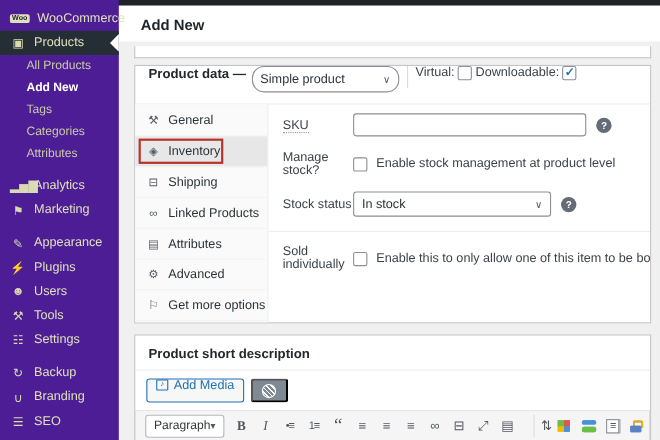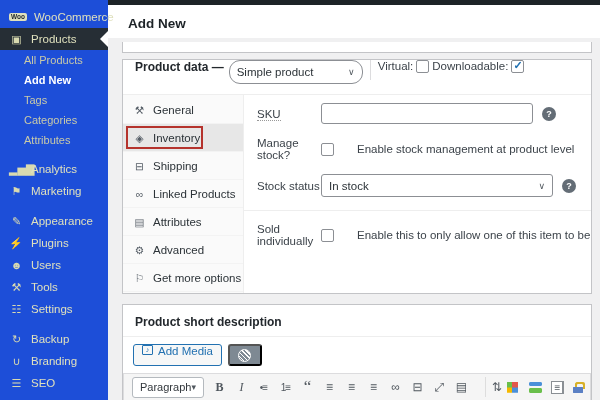--- a/index.html
+++ b/index.html
@@ -4,21 +4,21 @@
 <style>
   * { margin:0; padding:0; box-sizing:border-box; }
   html,body { width:600px; height:400px; overflow:hidden;
     font-family:"Liberation Sans", sans-serif; background:#f0f0f1; }
 
   
   .admin-bar { position:absolute; top:0; left:0; width:600px; height:5px; background:#1d2327; z-index:5; }
 
   
   .sidebar { position:absolute; top:0; left:0; width:108px; height:400px;
-    background:#1d4ed8; z-index:6; padding-top:6px; }
+    background:#4c1d95; z-index:6; padding-top:6px; }
   .sb-row { position:relative; display:flex; align-items:center; gap:7px;
     height:22px; padding-left:9px; color:#dfe0bd; font-size:11.5px; cursor:pointer; }
   .sb-row.sub { height:20px; padding-left:24px; color:#c9caa8; font-size:11px; }
   .sb-row.sub.current { color:#ffffff; font-weight:bold; }
   .sb-row.active { background:#262e35; }
   .sb-row.gap { height:8px; pointer-events:none; }
   .sb-icon { width:15px; text-align:center; font-size:11px; color:#d9dab0; flex:0 0 15px; }
   .sb-icon:empty { display:none; }
   .sb-badge { display:inline-block; background:#dfe0bd; color:#1c232a; font-size:6.5px;
     font-weight:bold; border-radius:2px; padding:1px 2px; line-height:1; }
@@ -67,25 +67,25 @@
   .red-box { display:none; }
   .tab.active .red-box { display:block; position:absolute; left:3px; top:2px;
     width:77px; height:23px; border:2px solid #b5332d; }
 
   .fields { flex:1; padding:8px 12px 0 13px; overflow:hidden; }
   .frow { display:flex; align-items:center; margin-bottom:13px; }
   .flabel { width:64px; flex:0 0 64px; font-size:11.5px; color:#3c434a; }
   .flabel .dotted { border-bottom:1px dotted #999; }
   .txt-input { width:212px; height:21px; border:1px solid #8c8f94; border-radius:3px;
     background:#fff; font-size:11px; padding:0 5px; }
-  .stock-select { width:232px; height:23px; }
+  .stock-select { width:180px; height:23px; }
   .help { width:14px; height:14px; border-radius:50%; background:#646d76; color:#fff;
     font-size:9px; font-weight:bold; display:flex; align-items:center; justify-content:center;
     margin-left:9px; cursor:pointer; }
-  .cb-text { font-size:11.5px; color:#3c434a; margin-left:23px; white-space:nowrap; }
+  .cb-text { font-size:11.5px; color:#3c434a; margin-left:8px; white-space:nowrap; }
   .hdiv { border-top:1px solid #eee; margin:0 -12px 12px -13px; }
 
   
   .panel-desc { margin-top:10px; }
   .sd-header { padding:7px 12px 6px; border-bottom:1px solid #eee; }
   .sd-title { font-size:12px; font-weight:bold; color:#23282d;margin-top:16px; }
   .media-row { display:flex; align-items:center; gap:6px; padding:7px 10px; }
   .add-media { display:flex; align-items:flex-start; gap:5px; border:1px solid #2271b1;
     color:#2271b1; background:#f6f7f7; border-radius:3px; height:22px; padding:0 8px;
     font-size:11.5px; cursor:pointer; }

